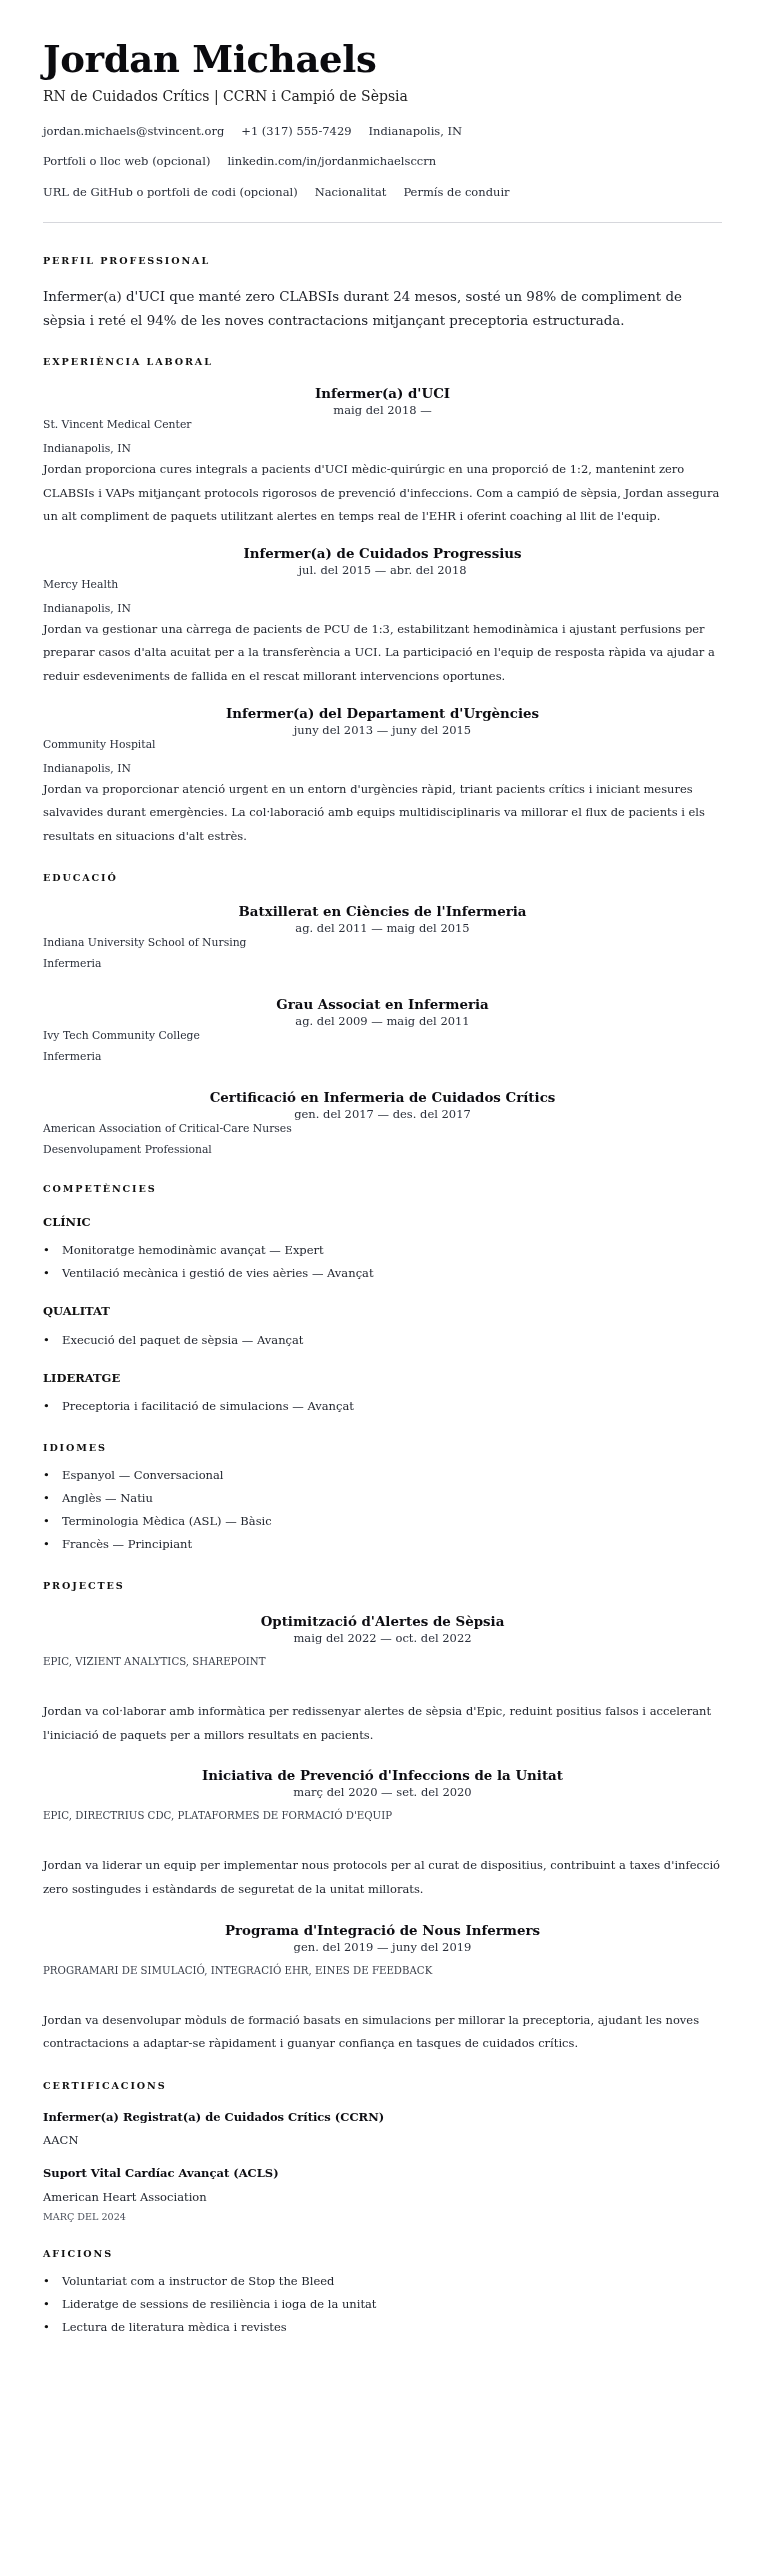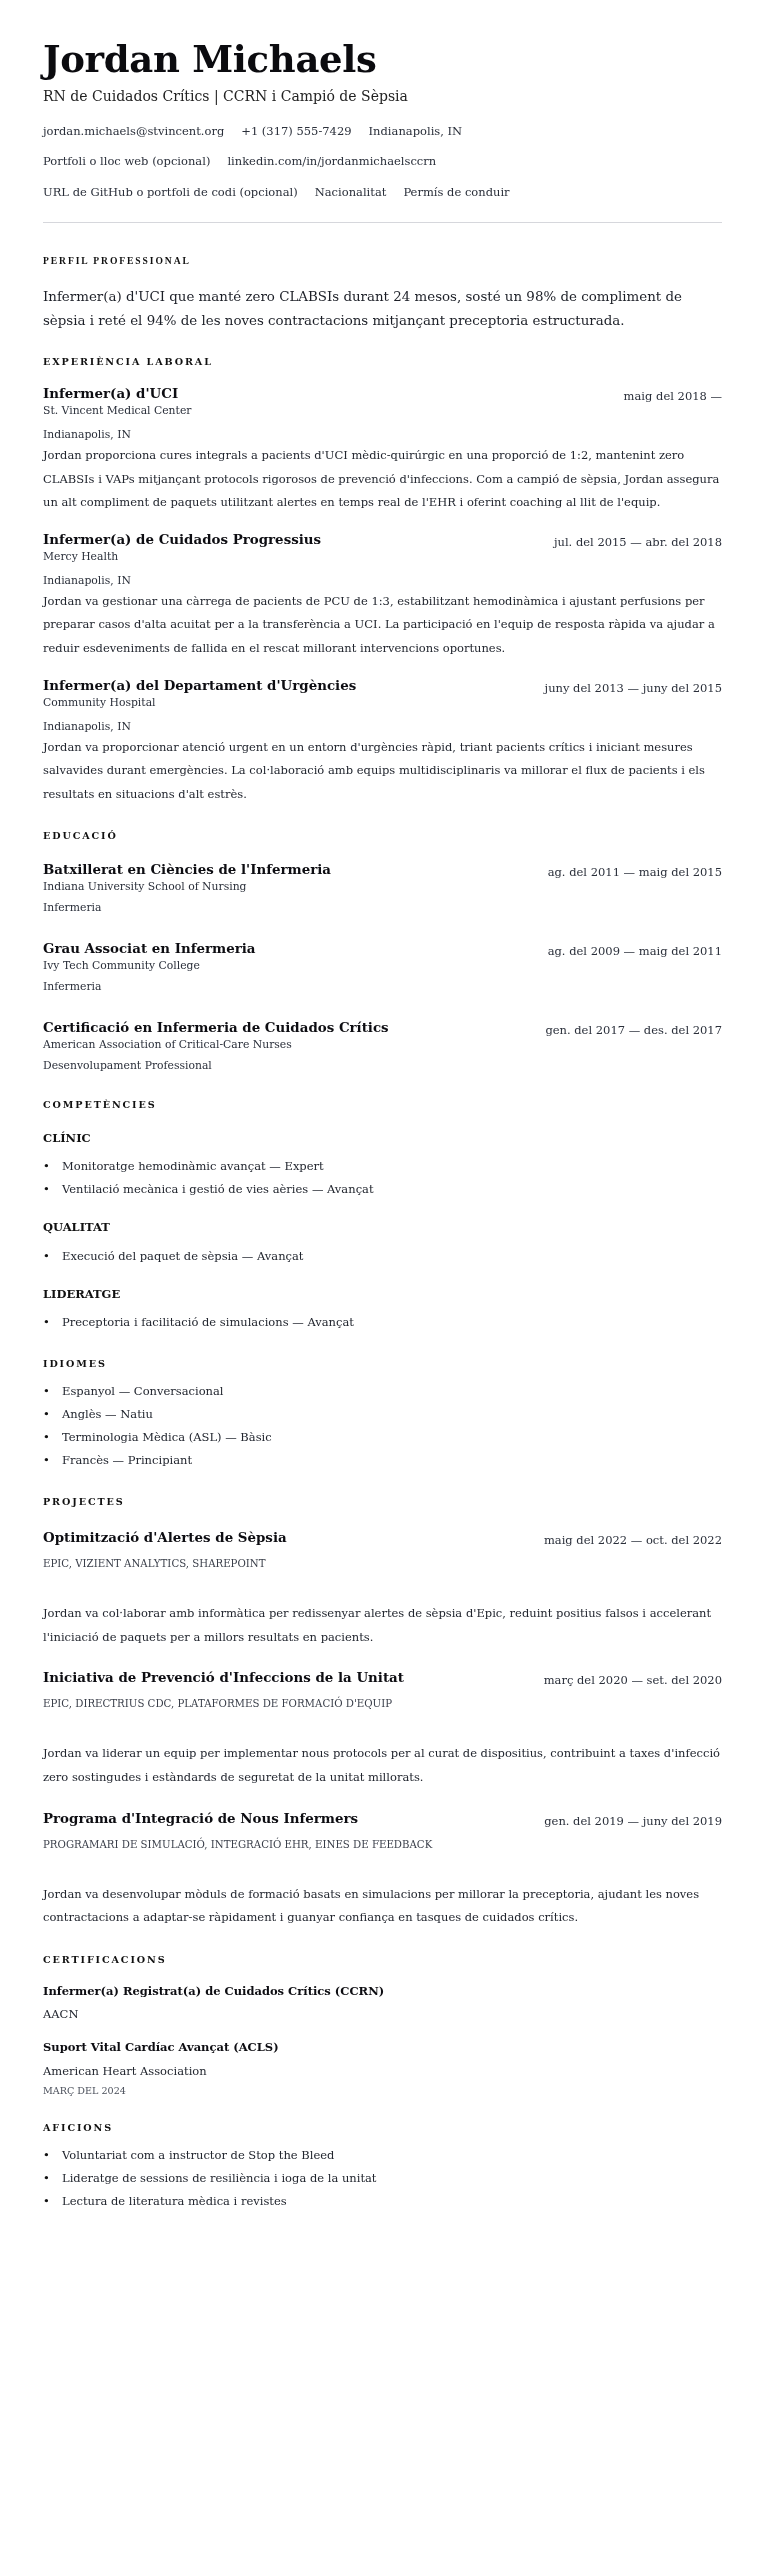--- a/index.html
+++ b/index.html
@@ -18,26 +18,26 @@
   .headline { font-size: 14px; line-height: 20.4px; margin-top: 3.8px; color: #222; }
   .contact-row { display: flex; gap: 17px; font-size: 11.5px; line-height: 16.6px; color: #2a2f3a; }
   .contact-row.first { margin-top: 16.6px; }
   .contact-row + .contact-row { margin-top: 14px; }
   .divider { border: 0; border-top: 1.3px solid #d6d7dc; margin-top: 21.7px; }
 
   .section-title {
     font-size: 9.6px; font-weight: bold; letter-spacing: 1.9px;
     color: #111; text-transform: uppercase; line-height: 12.7px;
   }
-  .summary .section-title { margin-top: 32px; font-family: Liberation Serif, serif; }
+  .summary .section-title { margin-top: 32px; }
   .summary-text { font-size: 13.4px; line-height: 23.6px; margin-top: 17px; color: #1c1f27; }
 
   .section { margin-top: 24px; }
   .entry { margin-top: 15.3px; }
-  .entry-head { display: flex; justify-content: space-between; align-items: flex-end; }
+  .entry-head { display: flex; justify-content: space-between; align-items: center; flex-direction: column; }
   .entry-title { font-size: 13.4px; font-weight: bold; color: #0d0d12; line-height: 19px; }
   .entry-date { font-size: 11.5px; color: #2a2f3a; white-space: nowrap; }
   .entry-sub { font-size: 10.8px; line-height: 16.6px; color: #2a2f3a; }
   .entry-sub.loc { margin-top: 7.6px; }
   .entry-desc { font-size: 11.5px; line-height: 23.6px; color: #22262f; }
   .edu .entry { margin-top: 21.7px; }
   .edu .entry:first-of-type { margin-top: 16.6px; }
   .edu .entry-sub + .entry-sub { margin-top: 5.1px; }
 
   .skill-group-title { font-size: 11.5px; font-weight: bold; color: #111; margin-top: 18px; line-height: 16.6px; }

